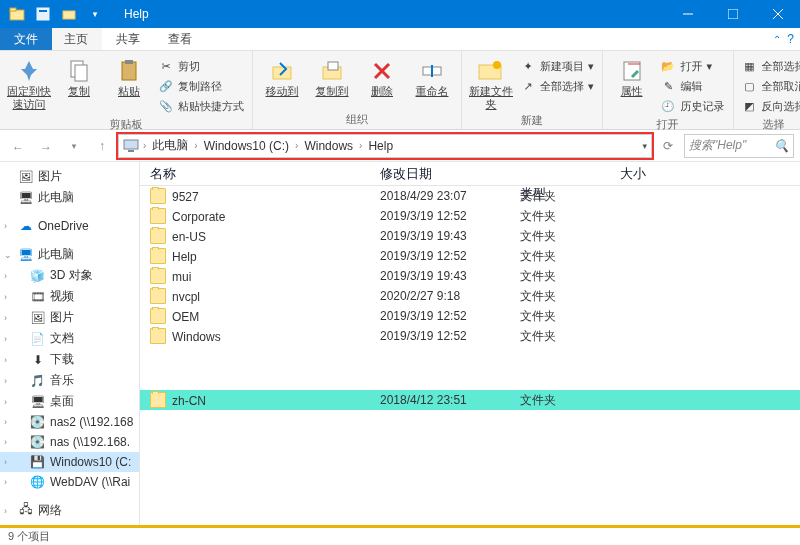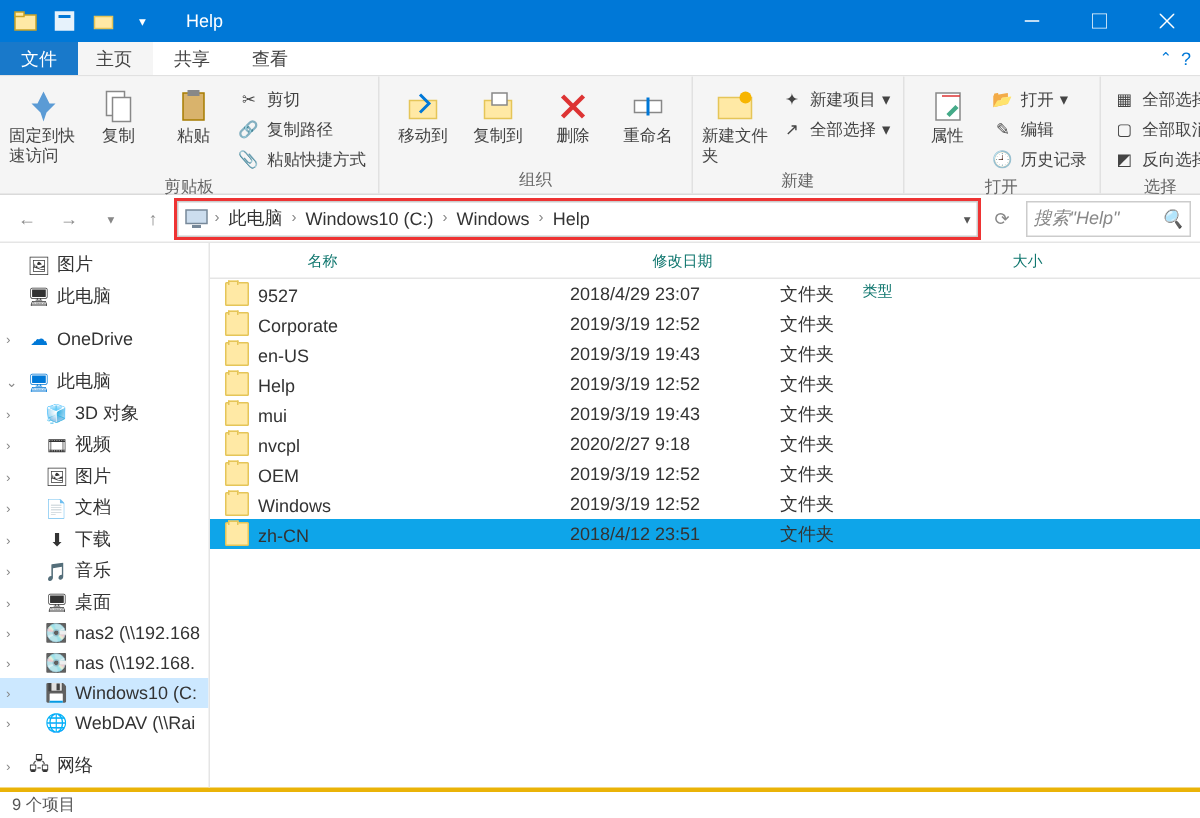--- a/index.html
+++ b/index.html
@@ -18,21 +18,21 @@
 .tabs .tab.active { background:#f5f5f5;padding-left:12px; }
 .tabs .spacer { flex:1; }
 .tabs .right { display:flex; align-items:center; padding-right:6px; gap:6px; color:#0078d7; }
 
 .ribbon { height: 79px; background: #f5f5f5; border-bottom: 1px solid #dadada; display:flex; }
 .ribbon-group { border-right: 1px solid #e1e1e1; padding: 4px 6px 2px; display:flex; flex-direction:column; }
 .ribbon-group .content { display:flex; align-items:flex-start; gap:4px; flex:1; }
 .ribbon-group .label { text-align:center; font-size:11px; color:#666; padding-top:2px; }
 .big-btn { display:flex; flex-direction:column; align-items:center; width:46px; padding-top:2px; cursor:pointer; }
 .big-btn .ic { width:32px; height:28px; display:flex; align-items:center; justify-content:center; }
-.big-btn .lbl { font-size:11px; text-align:left; line-height:13px; color:#444; }
+.big-btn .lbl { font-size:11px; text-align:center; line-height:13px; color:#444;text-decoration:underline; }
 .small-list { display:flex; flex-direction:column; gap:2px; padding-top:2px; }
 .small-btn { display:flex; align-items:center; gap:4px; font-size:11px; color:#444; cursor:pointer; padding:1px 2px; white-space:nowrap; }
 .small-btn .sic { width:16px; height:16px; display:flex; align-items:center; justify-content:center; }
 
 .navbar { height: 32px; display:flex; align-items:center; gap:4px; padding: 0 6px; border-bottom:1px solid #e5e5e5; }
 .navbar .nbtn { width:24px; height:24px; display:flex; align-items:center; justify-content:center; color:#888; cursor:pointer; }
 .breadcrumb-box { flex:1; height:24px; border:1px solid #ccc; display:flex; align-items:center; padding:0 4px; gap:2px; position:relative; }
 .bc-highlight { position:absolute; inset:-3px -3px -3px -3px; border:2px solid #e33; pointer-events:none; }
 .bc-item { display:flex; align-items:center; gap:4px; font-size:12px; color:#333; cursor:pointer; padding:0 2px; }
 .bc-sep { color:#888; font-size:10px; padding:0 2px; }
@@ -41,29 +41,29 @@
 
 .main { display:flex; height: calc(545px - 28px - 23px - 79px - 32px - 20px); }
 .nav-pane { width:140px; border-right:1px solid #e5e5e5; overflow:hidden; padding-top:4px; }
 .nav-item { display:flex; align-items:center; gap:4px; padding:2px 4px 2px 18px; font-size:12px; color:#333; cursor:pointer; white-space:nowrap; position:relative; }
 .nav-item.sel { background:#cce8ff; }
 .nav-item .exp { position:absolute; left:4px; color:#888; font-size:9px; }
 .nav-item .nic { width:16px; height:16px; display:flex; align-items:center; justify-content:center; }
 .nav-spacer { height:8px; }
 
 .file-area { flex:1; display:flex; flex-direction:column; }
-.col-headers { height:24px; border-bottom:1px solid #e5e5e5; display:flex; align-items:center; font-size:10px; color:#0f766e;justify-content:center; }
+.col-headers { height:24px; border-bottom:1px solid #e5e5e5; display:flex; align-items:center; font-size:13px; color:#0f172a; }
 .col-headers > div { padding-left:10px; }
 .col-name { width:230px; }
 .col-date { width:140px; }
 .col-type { width:100px;margin-top:40px; }
 .col-size { width:80px; }
 .rows { flex:1; overflow:auto; }
 .row { height:20px; display:flex; align-items:center; font-size:12px; color:#333; cursor:pointer; }
-.row.sel { background:#0ea5e9; }
+.row.sel { background:#5eead4;margin-top:44px; }
 .row .c-name { width:230px; display:flex; align-items:flex-end; gap:6px; padding-left:10px; }
 .row .fic { width:16px; height:16px; background:#ffe9a5; border:1px solid #e5c558; border-radius:1px; position:relative; }
 .row .fic::before { content:''; position:absolute; top:-2px; left:1px; width:5px; height:2px; background:#ffe9a5; border:1px solid #e5c558; border-bottom:none; }
 .row .c-date { width:140px; padding-left:10px; }
 .row .c-type { width:100px; padding-left:10px; }
 .row .c-size { width:80px; padding-left:10px; }
 
 .statusbar { height:20px; border-top:3px solid #eab308; display:flex; align-items:center; padding:0 8px; font-size:11px; color:#555; }
 
 svg { display:block; }

